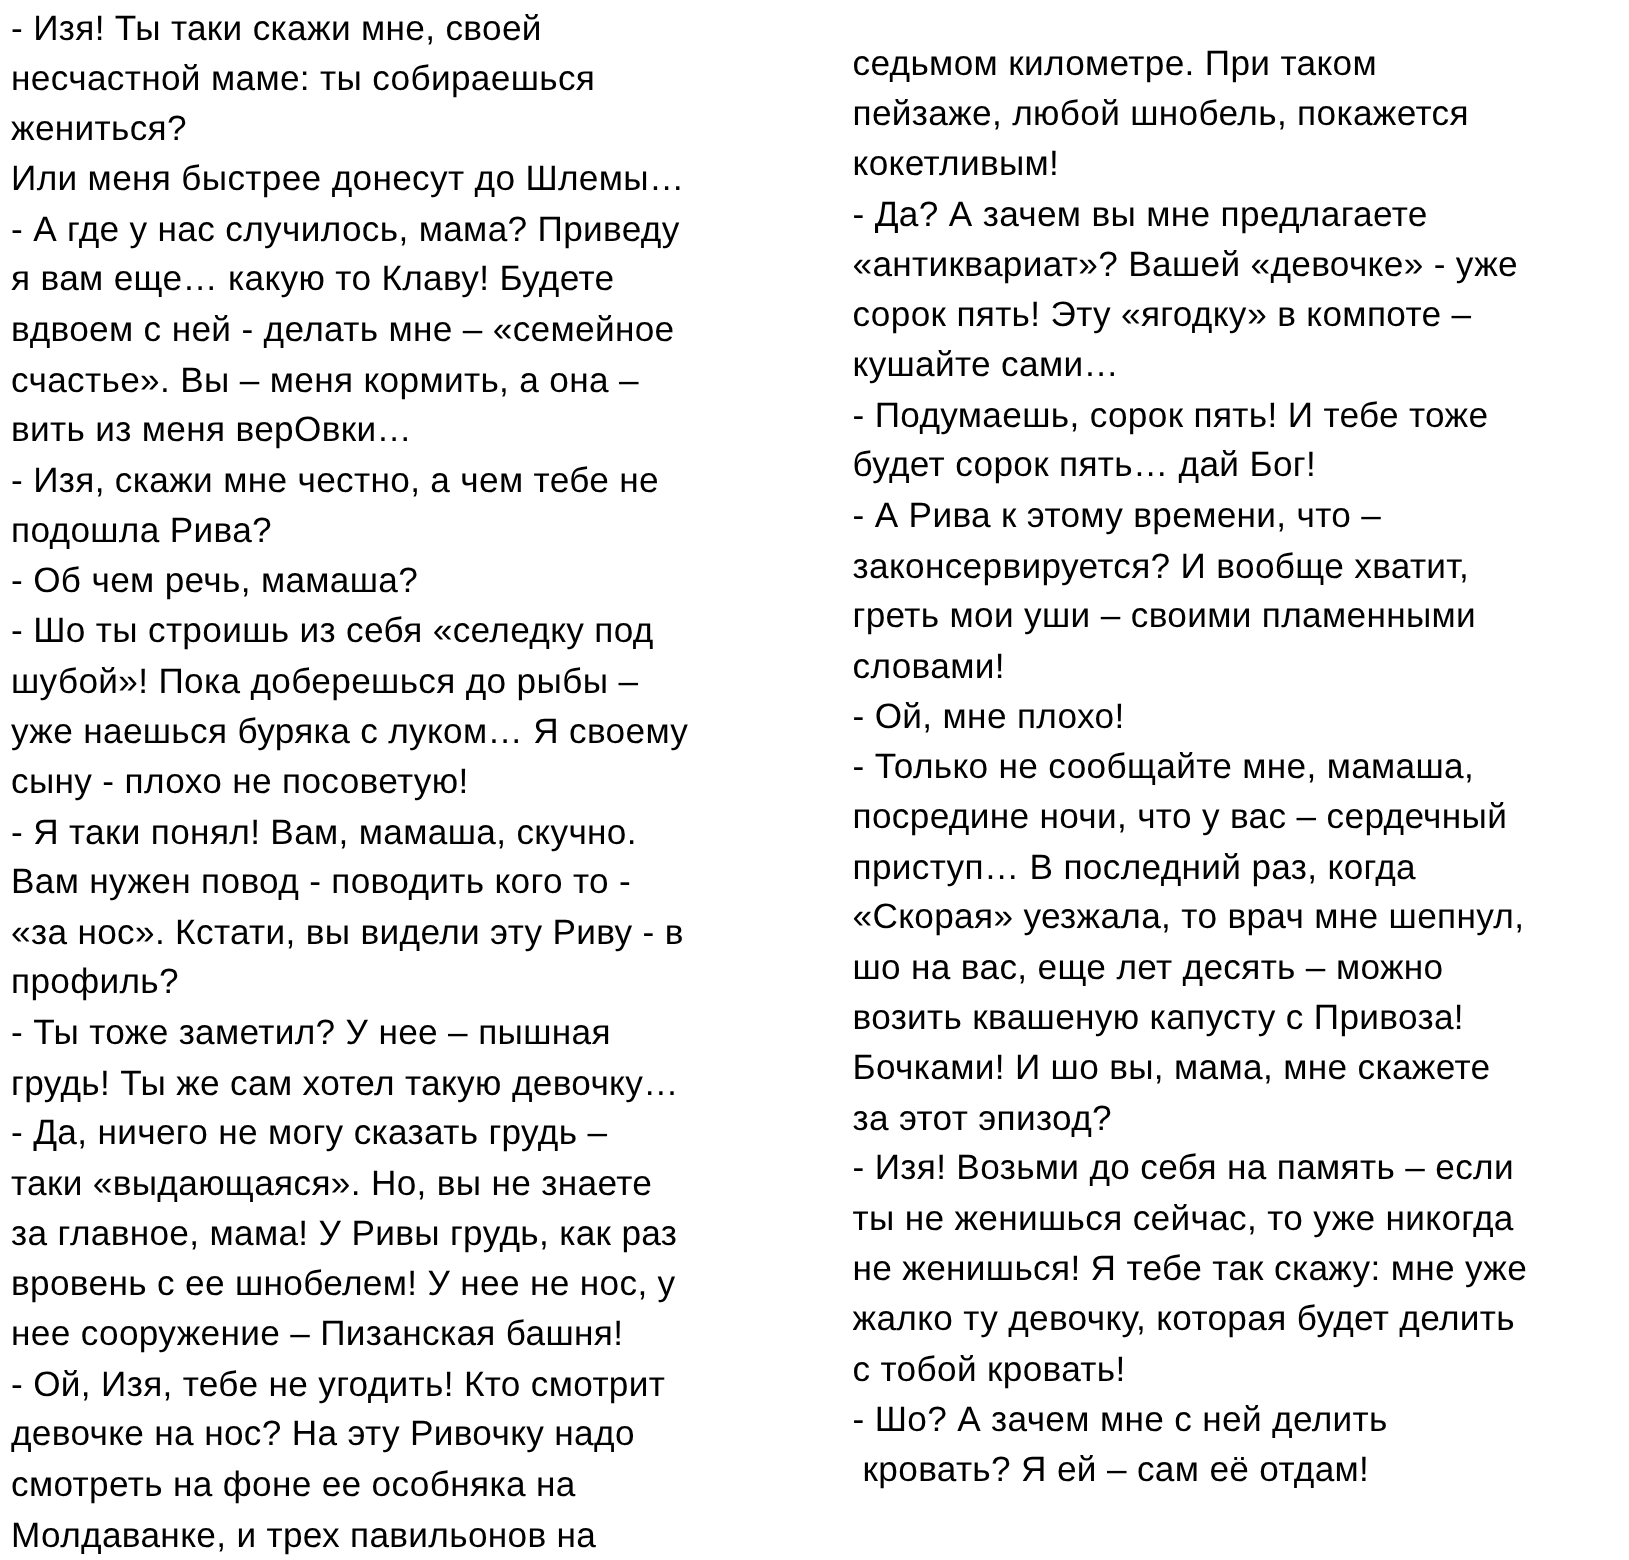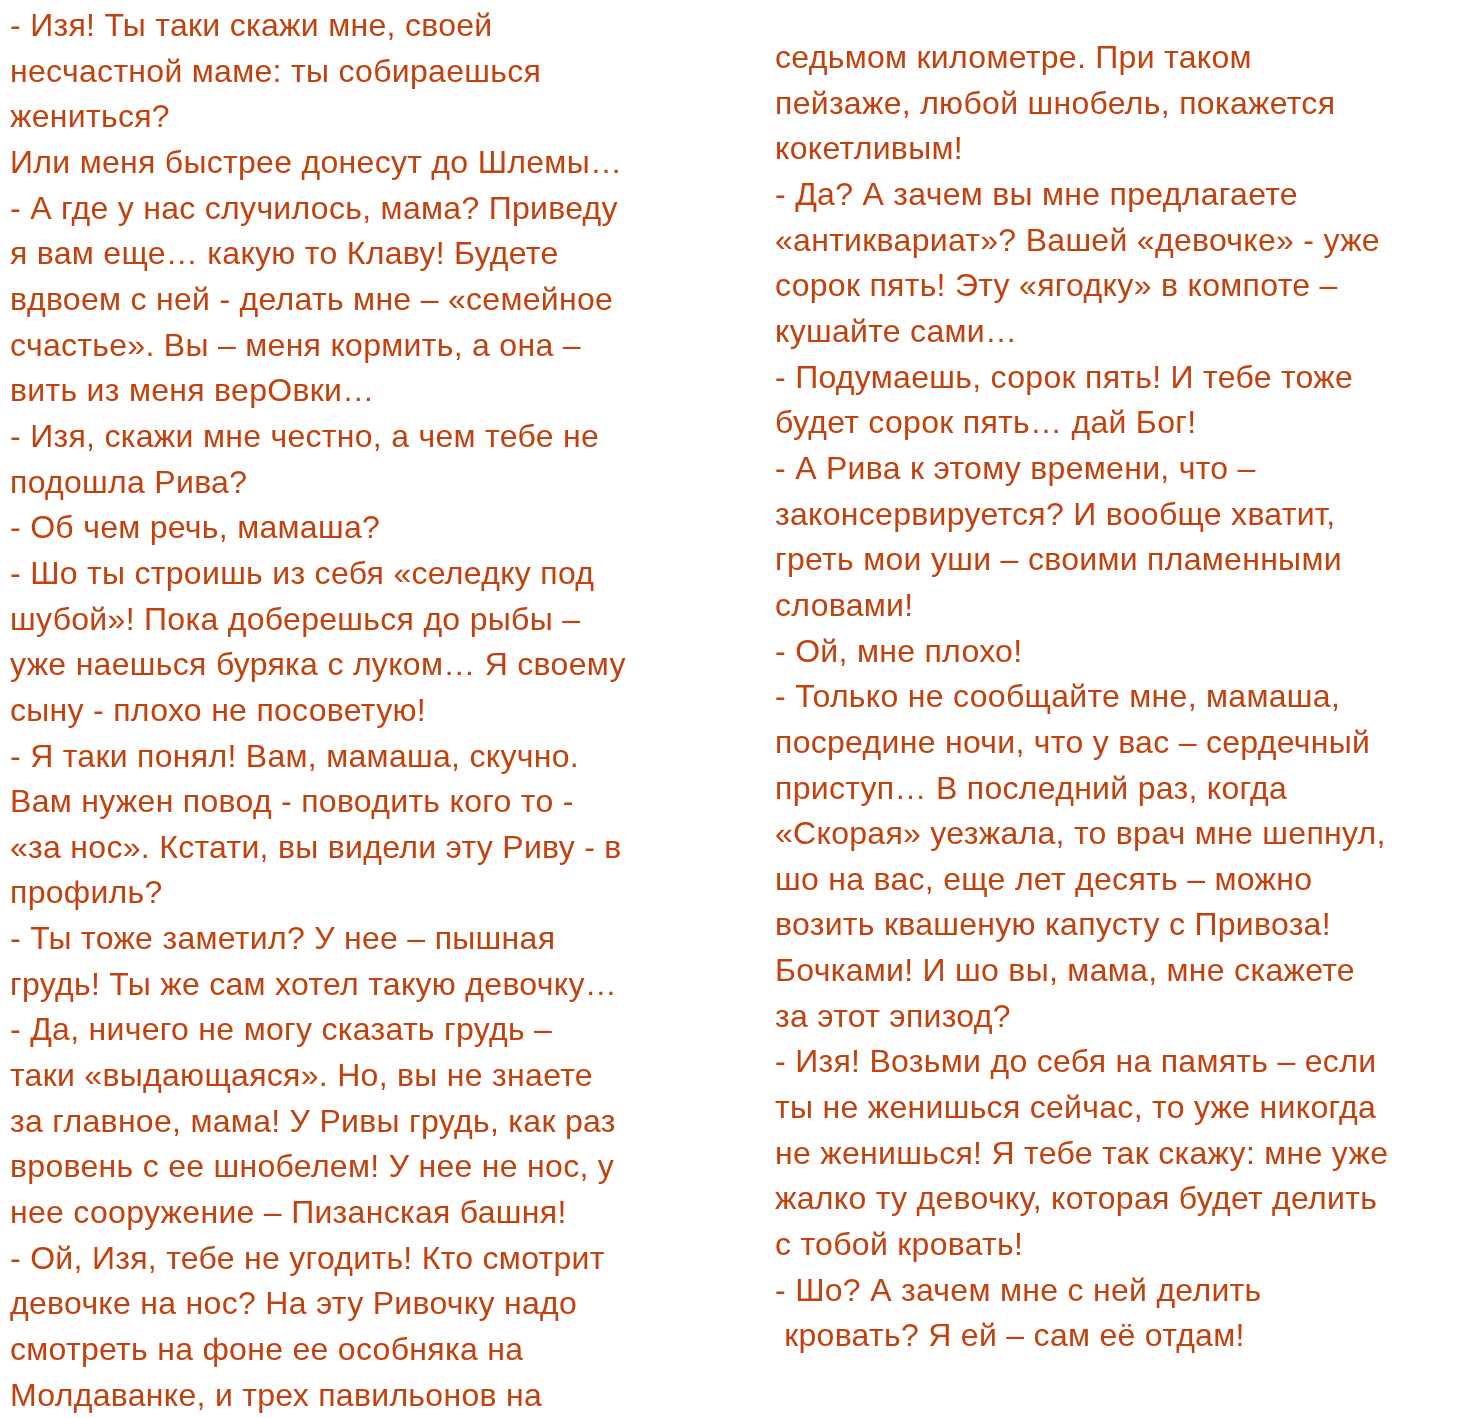--- a/index.html
+++ b/index.html
@@ -13,21 +13,21 @@
     overflow: hidden;
   }
   .doc {
     box-sizing: border-box;
     display: flex;
     padding: 3px 0 0 10px;
     font-family: "Liberation Sans", "DejaVu Sans", sans-serif;
     font-size: 32px;
     line-height: 45.65px;
     letter-spacing: 0.3px;
-    color: #c2410c;
+    color: #000000;
   }
   .column-left {
     flex: 0 0 auto;
     width: 732px;
     white-space: pre;
   }
   .column-right {
     flex: 1 1 auto;
     padding-left: 33px;
     margin-top: 32px;

